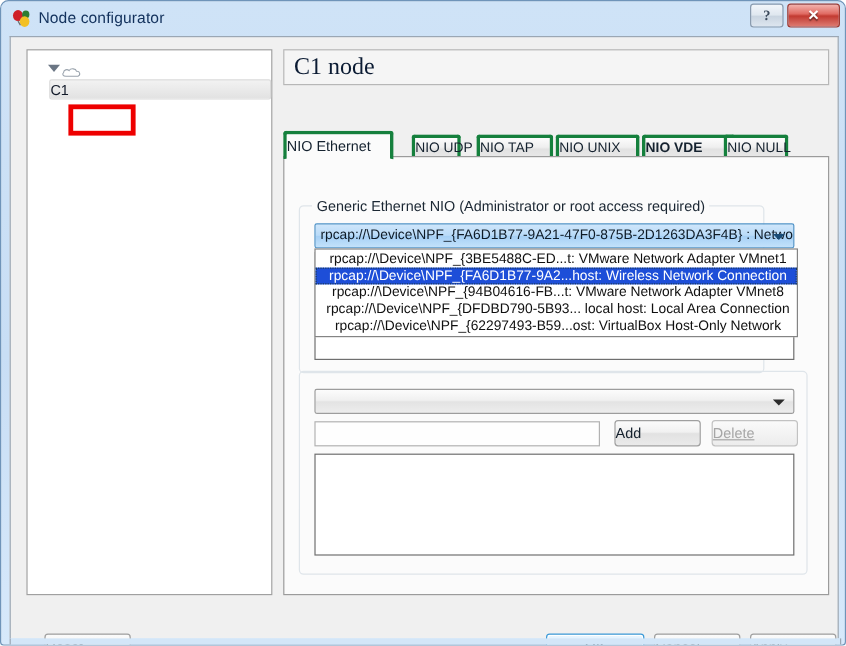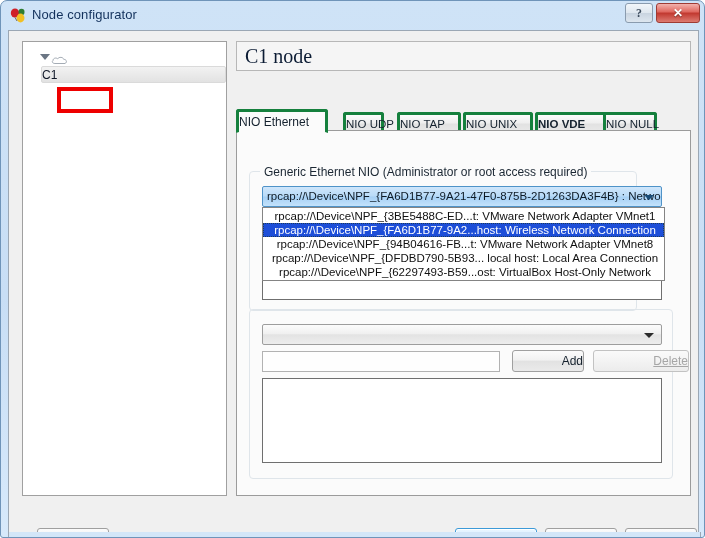--- a/index.html
+++ b/index.html
@@ -313,26 +313,26 @@
   }
   .pbutton {
     position: absolute;
     height: 22px;
     box-sizing: border-box;
     background: linear-gradient(to bottom, #fbfbfb 0%, #f1f1f1 45%, #e2e2e2 52%, #eaeaea 100%);
     border: 1px solid #9f9f9f;
     border-radius: 3px;
     font-size: 12px;
     color: #14202c;
-    text-align: right;
+    text-align: left;
     line-height: 20px;
     cursor: default;
   }
   #btn-add    { left: 262px; top: 40px; width: 72px; }
-  #btn-delete { left: 343px; top: 40px; width: 96px; color: #a6a6a6; border-color: #c2c2c2;
+  #btn-delete { left: 343px; top: 40px; width: 72px; color: #a6a6a6; border-color: #c2c2c2;
                 background: linear-gradient(to bottom, #fafafa 0%, #f3f3f3 50%, #ececec 100%); text-decoration: underline; }
   #linux-list {
     position: absolute;
     left: 12px; top: 68px;
     width: 400px; height: 85px;
     background: #ffffff;
     border: 1px solid #6f6f6f;
     box-sizing: border-box;
   }
 

